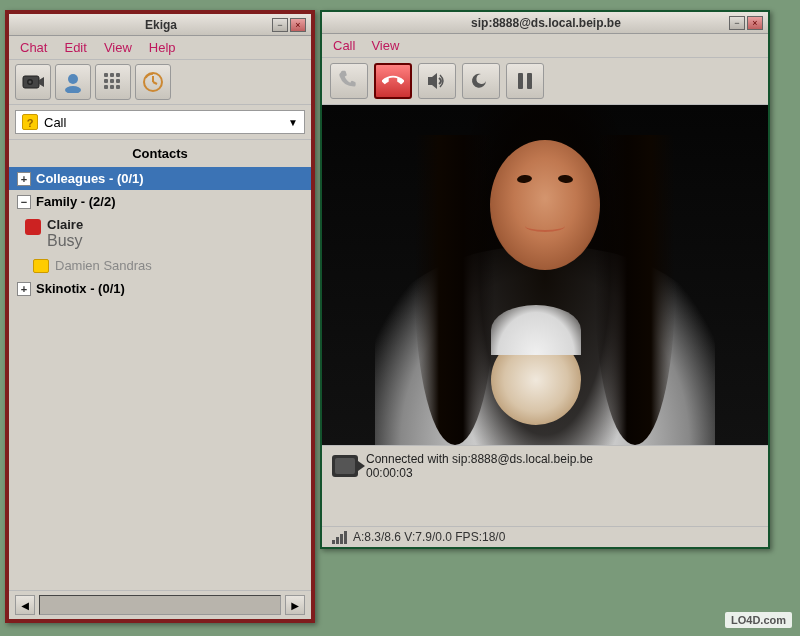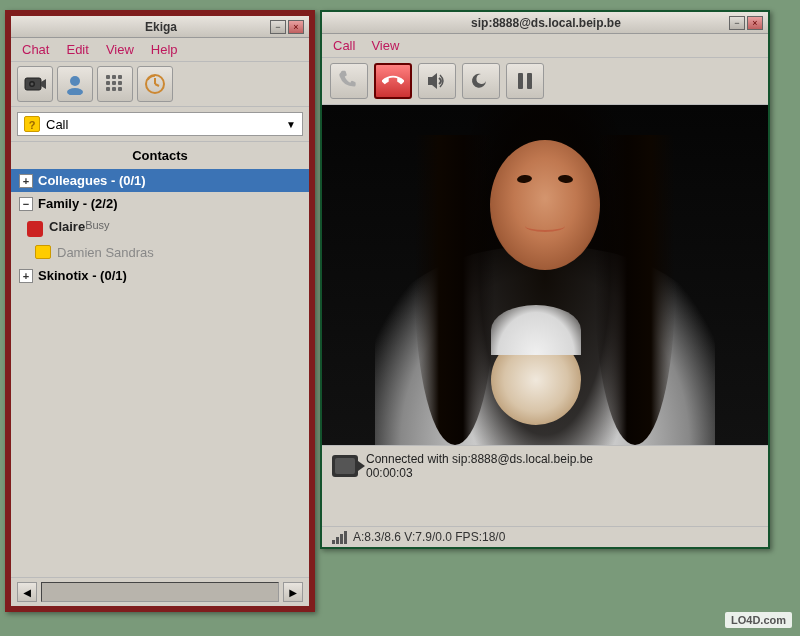--- a/index.html
+++ b/index.html
@@ -13,21 +13,21 @@
       position: relative;
     }
 
     
     .ekiga-window {
       position: absolute;
       top: 10px;
       left: 5px;
       width: 310px;
       background: #d4d0c8;
-      border: 6px solid #7f1d1d;
+      border: 4px solid #7f1d1d;
       box-shadow: 2px 2px 5px rgba(0,0,0,0.4);
     }
 
     .window-titlebar {
       background: linear-gradient(to bottom, #e8e4de, #c8c4bc);
       border-bottom: 1px solid #999;
       padding: 3px 5px;
       display: flex;
       align-items: center;
       justify-content: space-between;
@@ -165,38 +165,39 @@
       flex-shrink: 0;
     }
 
     .contact-name {
       font-size: 13px;
       font-weight: bold;
       color: #222;
     }
 
     .contact-status {
-      font-size: 11px;
+      font-size: 16px;
       color: #666;
     }
 
     .contact-row {
       display: flex;
       align-items: flex-start;
       padding: 4px 8px 4px 16px;
     }
 
     .contact-details {
       display: flex;
+      flex-direction: column;
     }
 
     .damien-row {
       padding: 4px 8px 4px 24px;
       display: flex;
-      align-items: flex-start;
+      align-items: center;
       cursor: pointer;
     }
 
     .damien-name {
       font-size: 13px;
       color: #888;
     }
 
     
     .contacts-list {

